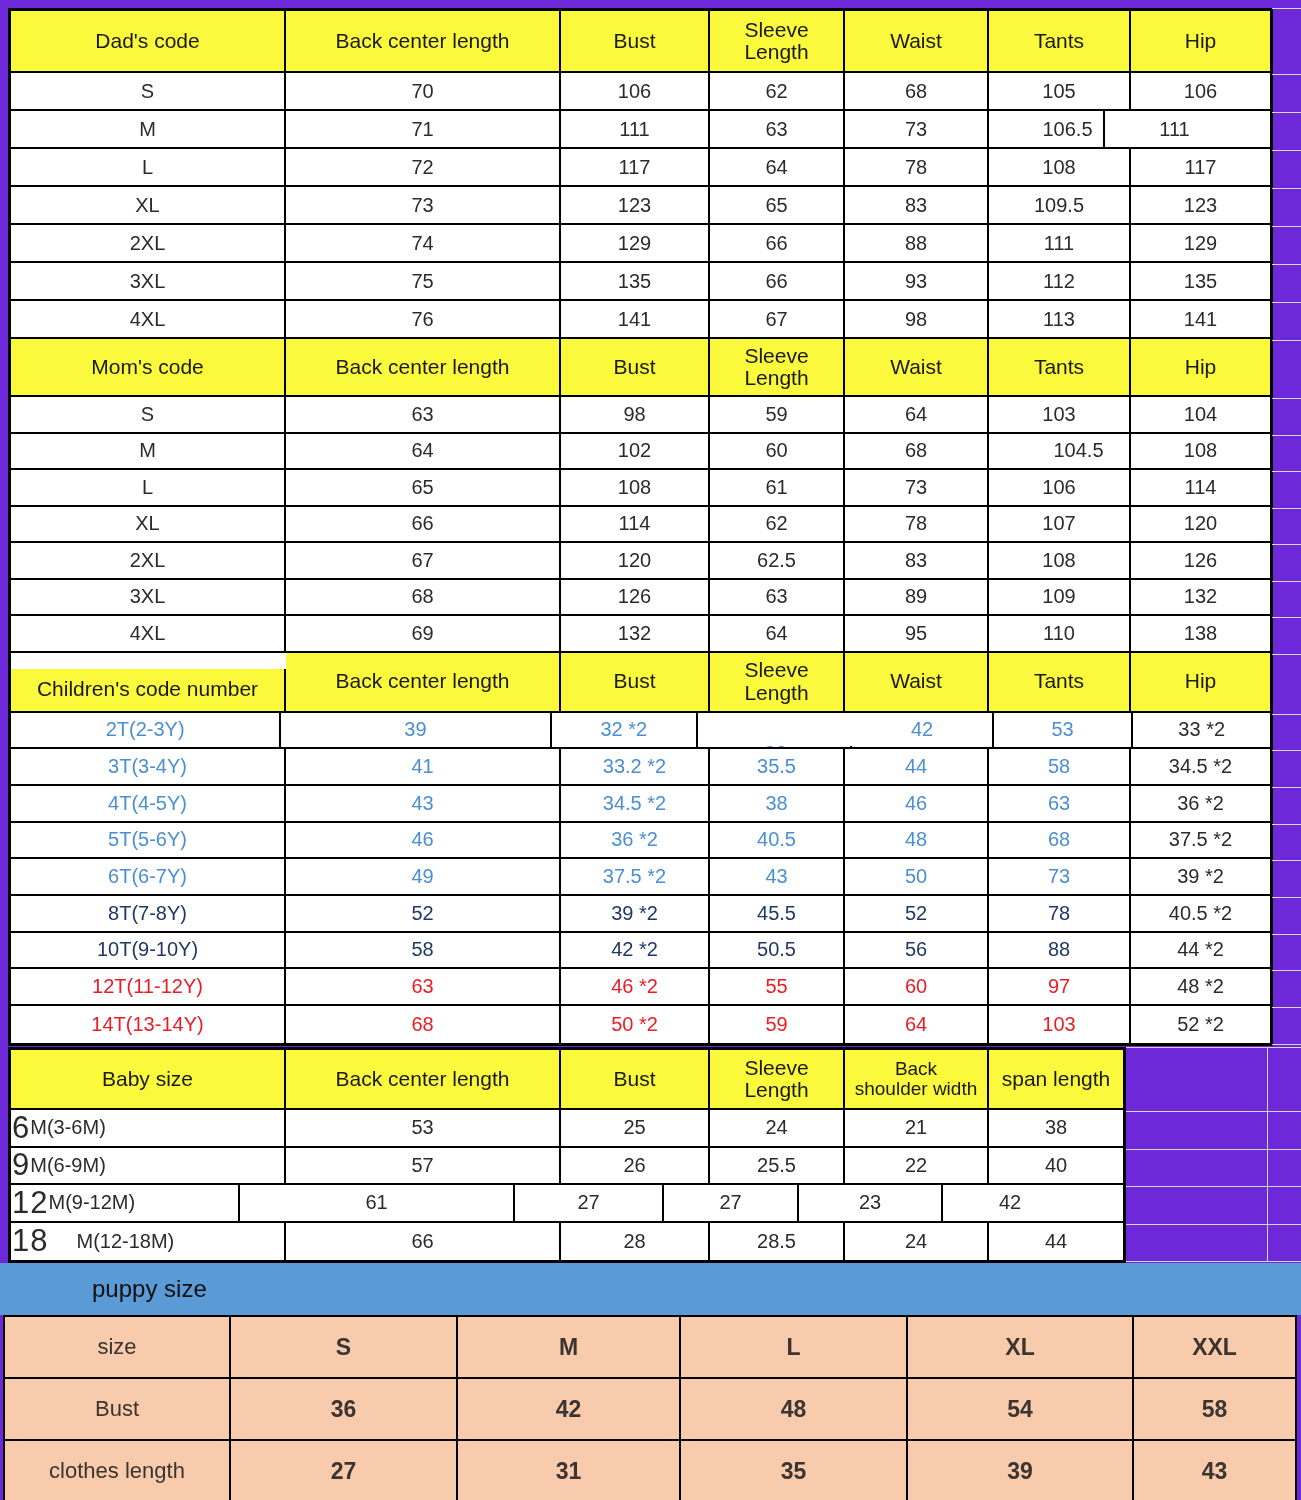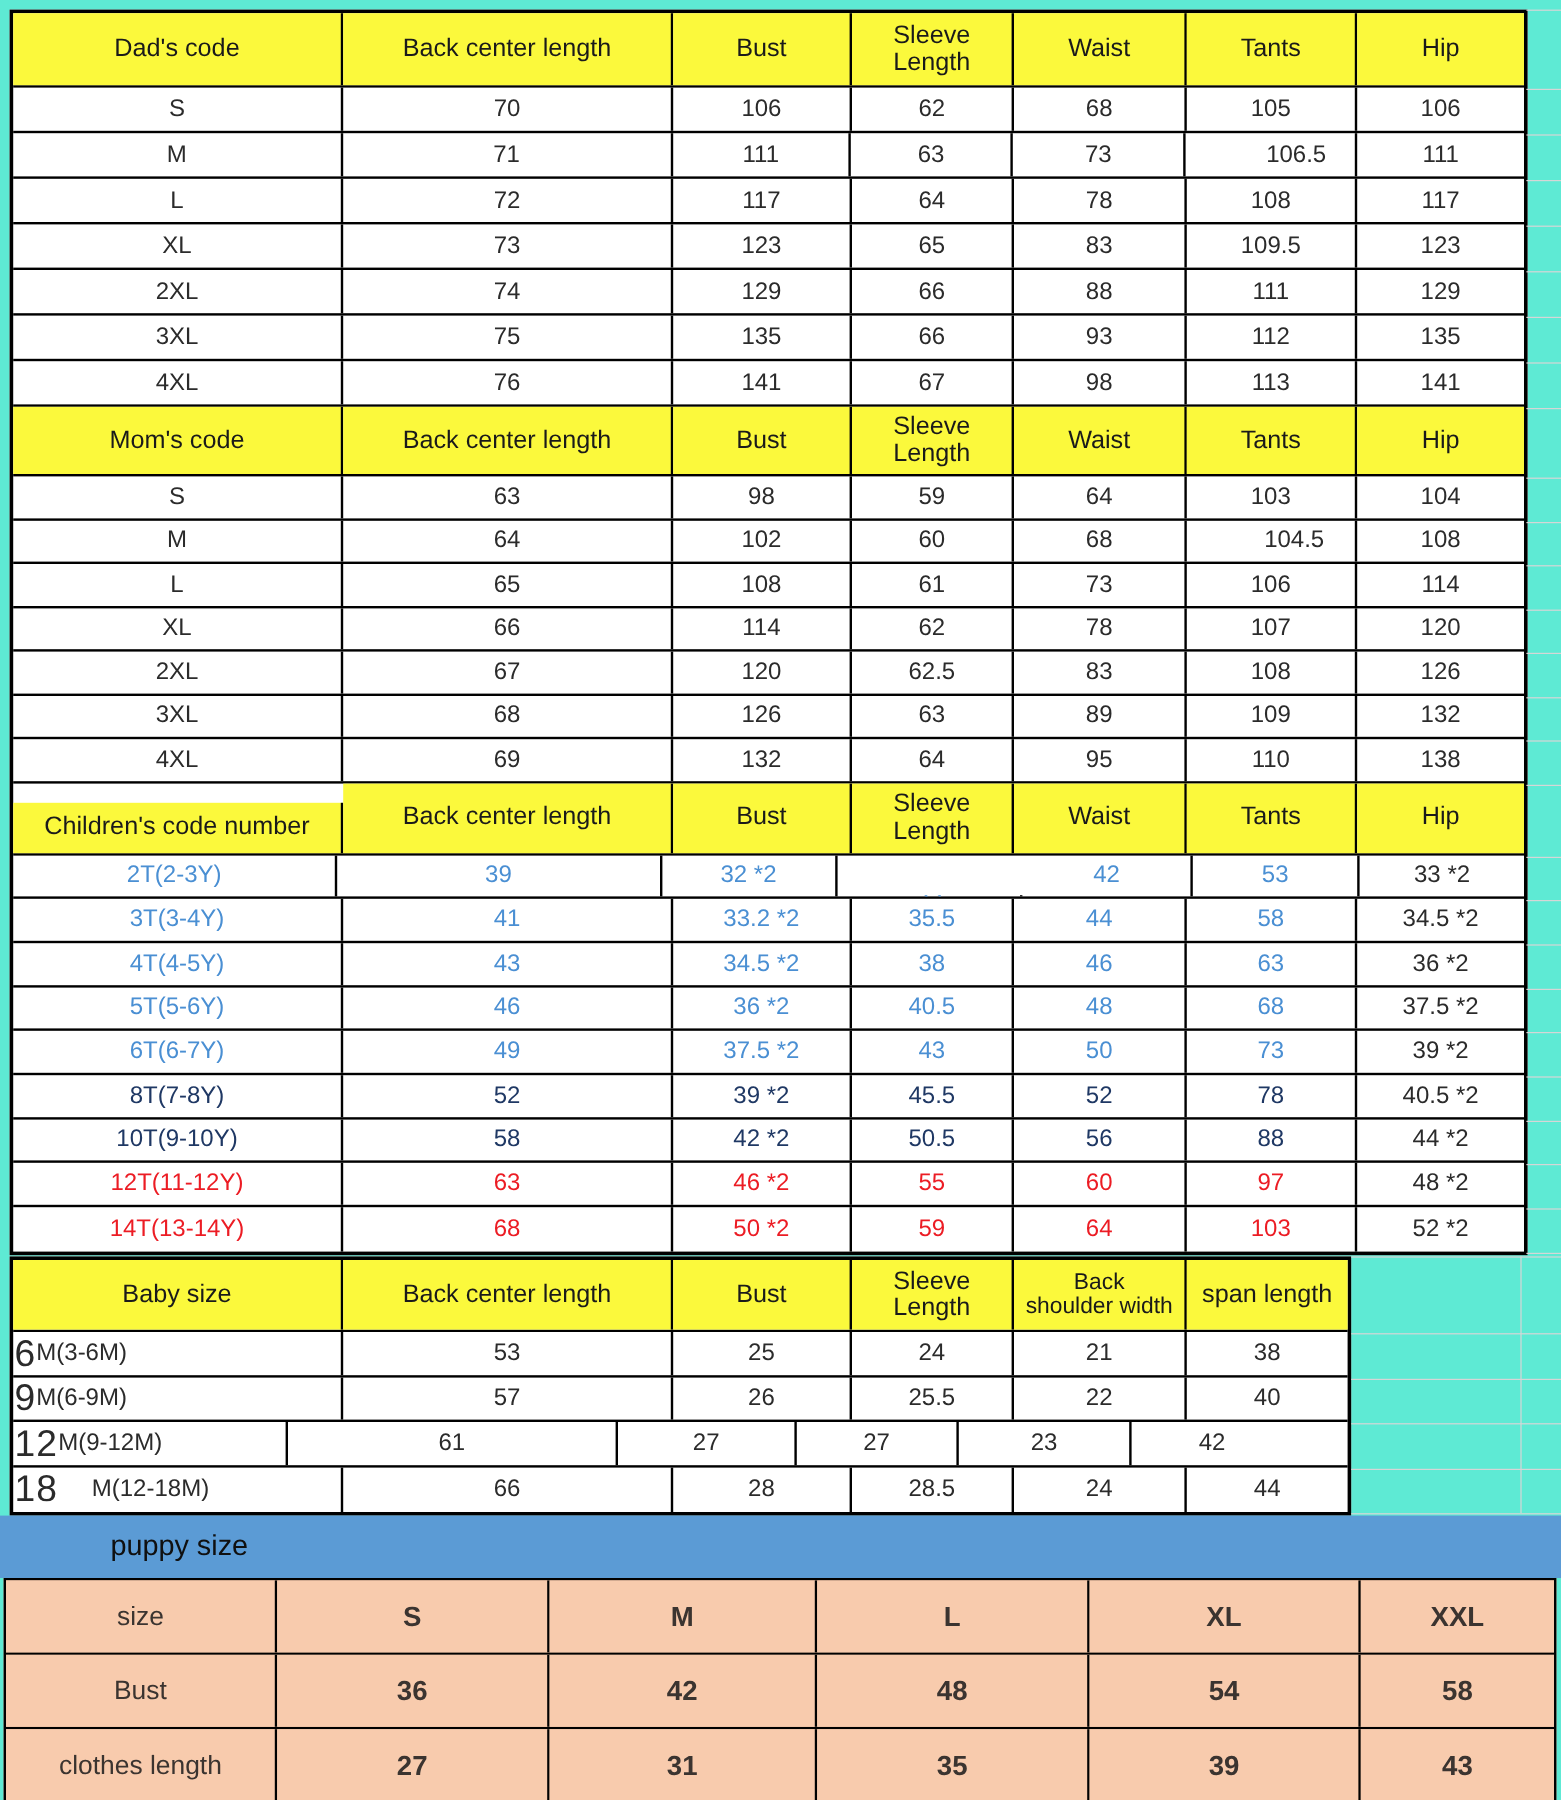--- a/index.html
+++ b/index.html
@@ -1,19 +1,19 @@
 <!DOCTYPE html>
 <html style="--yellow: #fbf93c; --blue-bar: #5b9bd5; --peach: #f8cbad; --c-dark: #2b2b2b; --c-blue: #4a8fd3; --c-navy: #1f3864; --c-red: #ec1c24; --grid: #d6d6d6;"><head>
 <meta charset="utf-8">
 <style>
   html,body{margin:0;padding:0;background:#ffffff;}
   #page{
     position:relative;
     width:1301px;height:1500px;
-    background:#5eead4;
+    background:#6d28d9;
     font-family:"Liberation Sans", sans-serif;
     color:#2b2b2b;
     overflow:hidden;
   }
   
   .tbl-wrap{
     position:absolute;
     border:3px solid #000;
     box-sizing:content-box;
     background:#fff;
@@ -99,21 +99,21 @@
           <div class="cell c-dark" style="width: 144px;">68</div>
           <div class="cell c-dark" style="width: 142px;">105</div>
           <div class="cell c-dark" style="width: 139px;">106</div>
         </div>
         <div class="row drow">
           <div class="cell c-dark" style="width: 275px;">M</div>
           <div class="cell c-dark" style="width: 275px;">71</div>
           <div class="cell c-dark" style="width: 149px;">111</div>
           <div class="cell c-dark" style="width: 135px;">63</div>
           <div class="cell c-dark" style="width: 144px;">73</div>
-          <div class="cell c-dark" style="width: 143px; padding-left: 43px;">106.5</div>
+          <div class="cell c-dark" style="width: 116px; padding-left: 43px;">106.5</div>
           <div class="cell c-dark" style="width: 139px;">111</div>
         </div>
         <div class="row drow">
           <div class="cell c-dark" style="width: 275px;">L</div>
           <div class="cell c-dark" style="width: 275px;">72</div>
           <div class="cell c-dark" style="width: 149px;">117</div>
           <div class="cell c-dark" style="width: 135px;">64</div>
           <div class="cell c-dark" style="width: 144px;">78</div>
           <div class="cell c-dark" style="width: 142px;">108</div>
           <div class="cell c-dark" style="width: 139px;">117</div>

